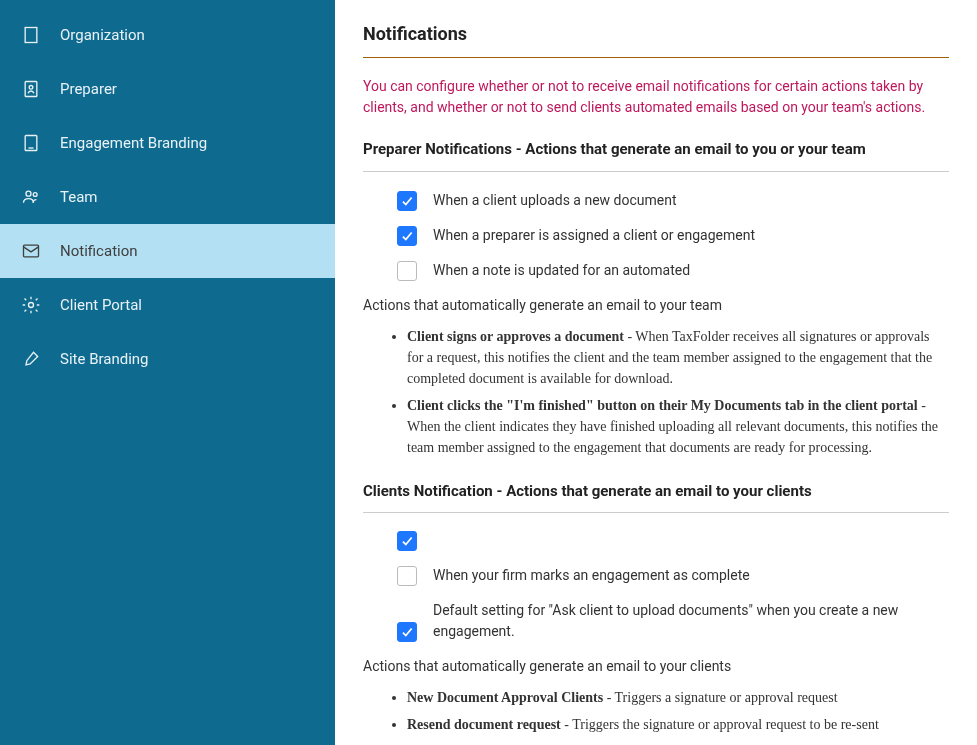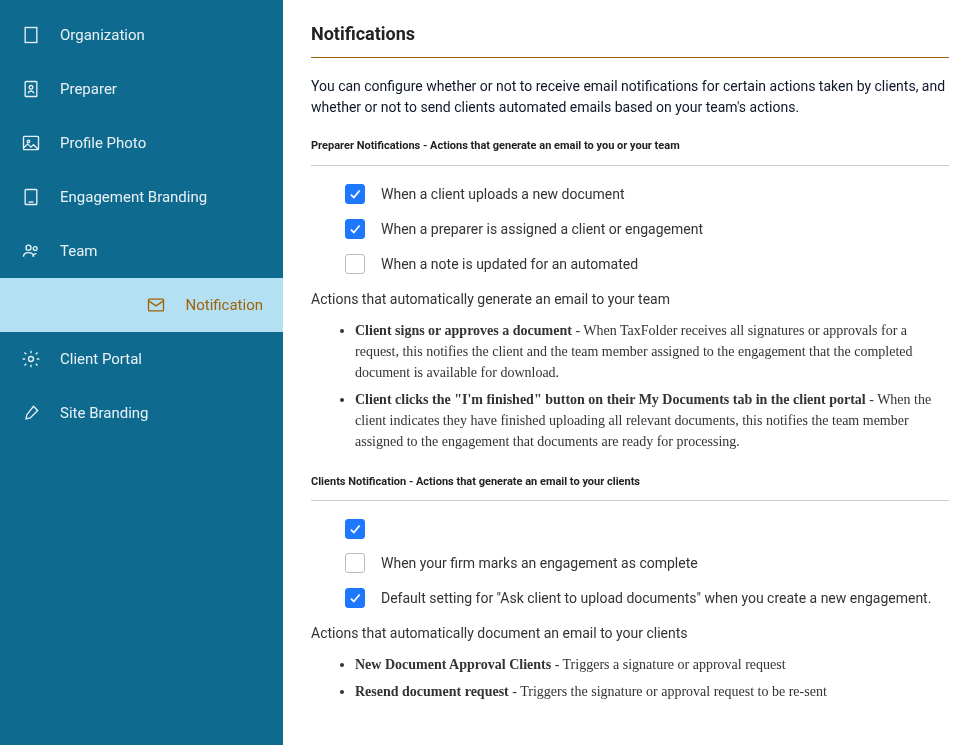--- a/index.html
+++ b/index.html
@@ -7,38 +7,37 @@
     font-family: -apple-system, BlinkMacSystemFont, "Segoe UI", Roboto, "Helvetica Neue", Arial, sans-serif;
     font-size: 14px;
     color: #333;
     background: #fff;
     width: 977px;
     height: 745px;
     overflow: hidden;
     display: flex;
   }
   .sidebar {
-    width: 283px;
+    width: 335px;
     background: #0f6a8f;
     color: #fff;
     padding-top: 8px;
     flex-shrink: 0;
   }
   .sidebar-item {
     display: flex;
     align-items: center;
     padding: 16px 20px;
     cursor: pointer;
     font-size: 15px;
     color: #e8f2f6;
   }
   .sidebar-item.active {
     background: #b3e1f3;
-    color: #a16207;
-    justify-content: flex-end;
+    color: #404040;
   }
   .sidebar-item .icon {
     width: 22px;
     height: 22px;
     margin-right: 18px;
     display: inline-flex;
     align-items: center;
     justify-content: center;
     flex-shrink: 0;
   }
@@ -51,33 +50,33 @@
     position: relative;
   }
   h2.page-title {
     font-size: 18px;
     font-weight: 700;
     color: #222;
     border-bottom: 1px solid #a16207;
     padding-bottom: 10px;
     margin-bottom: 18px;
   }
-  .intro { margin-bottom: 20px; color: #0f172a; }
+  .intro { margin-bottom: 20px; color: #be185d; }
   .section-heading {
-    font-size: 11px;
+    font-size: 15px;
     font-weight: 700;
     color: #222;
     border-bottom: 1px solid #ccc;
     padding-bottom: 10px;
     margin-bottom: 18px;
     position: relative;
   }
   .check-row {
     display: flex;
-    align-items: flex-start;
+    align-items: flex-end;
     margin-bottom: 14px;
     gap: 16px;
     padding-left: 34px;
   }
   .cb {
     width: 20px; height: 20px; border: 1.5px solid #bbb; border-radius: 3px;
     display: inline-flex; align-items: center; justify-content: center;
     flex-shrink: 0;
   }
   .cb.checked { background: #1e77ff; border-color: #1e77ff; }
@@ -113,30 +112,20 @@
           <rect x="5" y="3" width="14" height="18" rx="1"></rect>
           <circle cx="12" cy="10" r="2.2"></circle>
           <path d="M8.5 17c.7-1.8 2-2.6 3.5-2.6s2.8.8 3.5 2.6"></path>
         </svg>
     </span>
     <span>Preparer</span>
   </div>
   <div class="sidebar-item">
     <span class="icon">
       <svg viewBox="0 0 24 24">
-          <rect x="3" y="4" width="18" height="16" rx="1"></rect>
-          <circle cx="9" cy="10" r="1.5"></circle>
-          <path d="M3 18l5-5 4 4 3-3 6 6"></path>
-        </svg>
-    </span>
-    <span>Profile Photo</span>
-  </div>
-  <div class="sidebar-item">
-    <span class="icon">
-      <svg viewBox="0 0 24 24">
           <rect x="5" y="3" width="14" height="18" rx="1"></rect>
           <line x1="9" y1="18" x2="15" y2="18"></line>
         </svg>
     </span>
     <span>Engagement Branding</span>
   </div>
   <div class="sidebar-item">
     <span class="icon">
       <svg viewBox="0 0 24 24">
           <circle cx="9" cy="8" r="3"></circle>
@@ -230,21 +219,21 @@
     <div class="check-row">
       <span class="cb checked">
           <svg viewBox="0 0 24 24">
             <polyline points="5 13 10 18 20 6"></polyline>
           </svg>
         </span>
       <span>Default setting for "Ask client to upload documents" when you create a new engagement.</span>
     </div>
 
     <div class="sub-actions" style="margin-bottom:10px;">
-      <p class="lead">Actions that automatically document an email to your clients</p>
+      <p class="lead">Actions that automatically generate an email to your clients</p>
       <ul class="bulleted">
         <li><b>New Document Approval Clients</b><span> - Triggers a signature or approval request</span></li>
         <li><b>Resend document request</b><span> - Triggers the signature or approval request to be re-sent</span></li>
       </ul>
     </div>
   </div>
 
 </main>
 
 </body></html>

